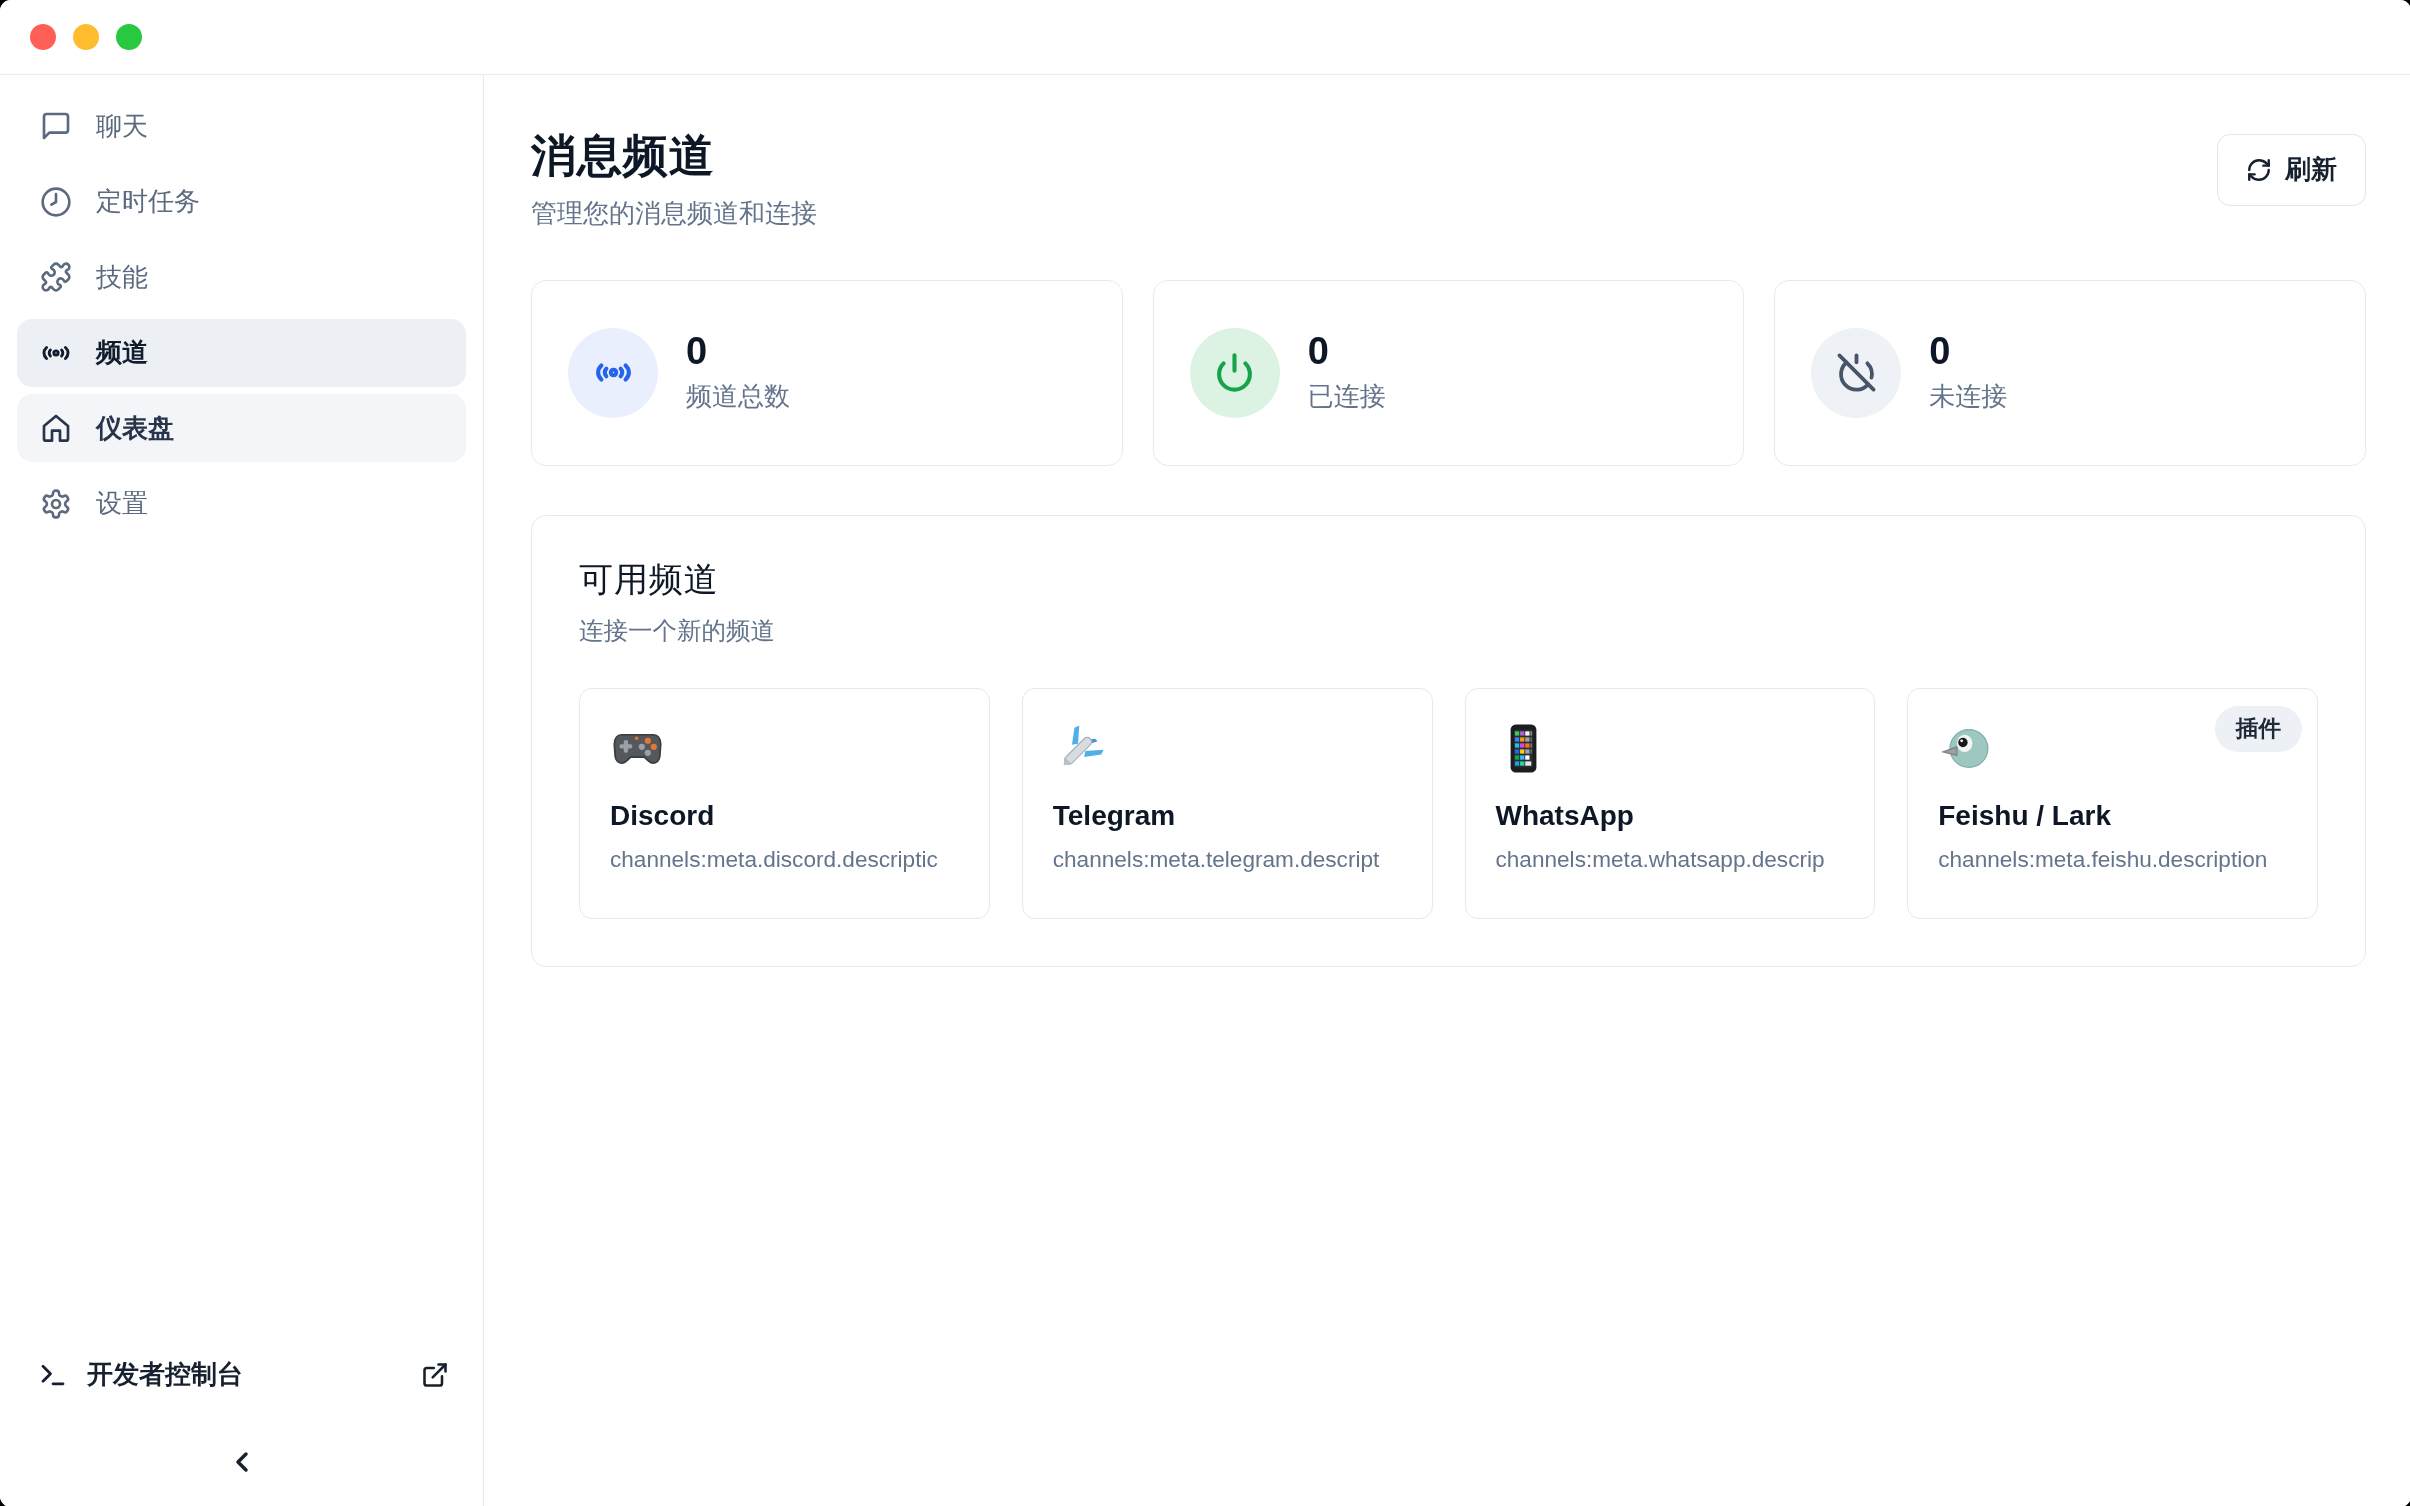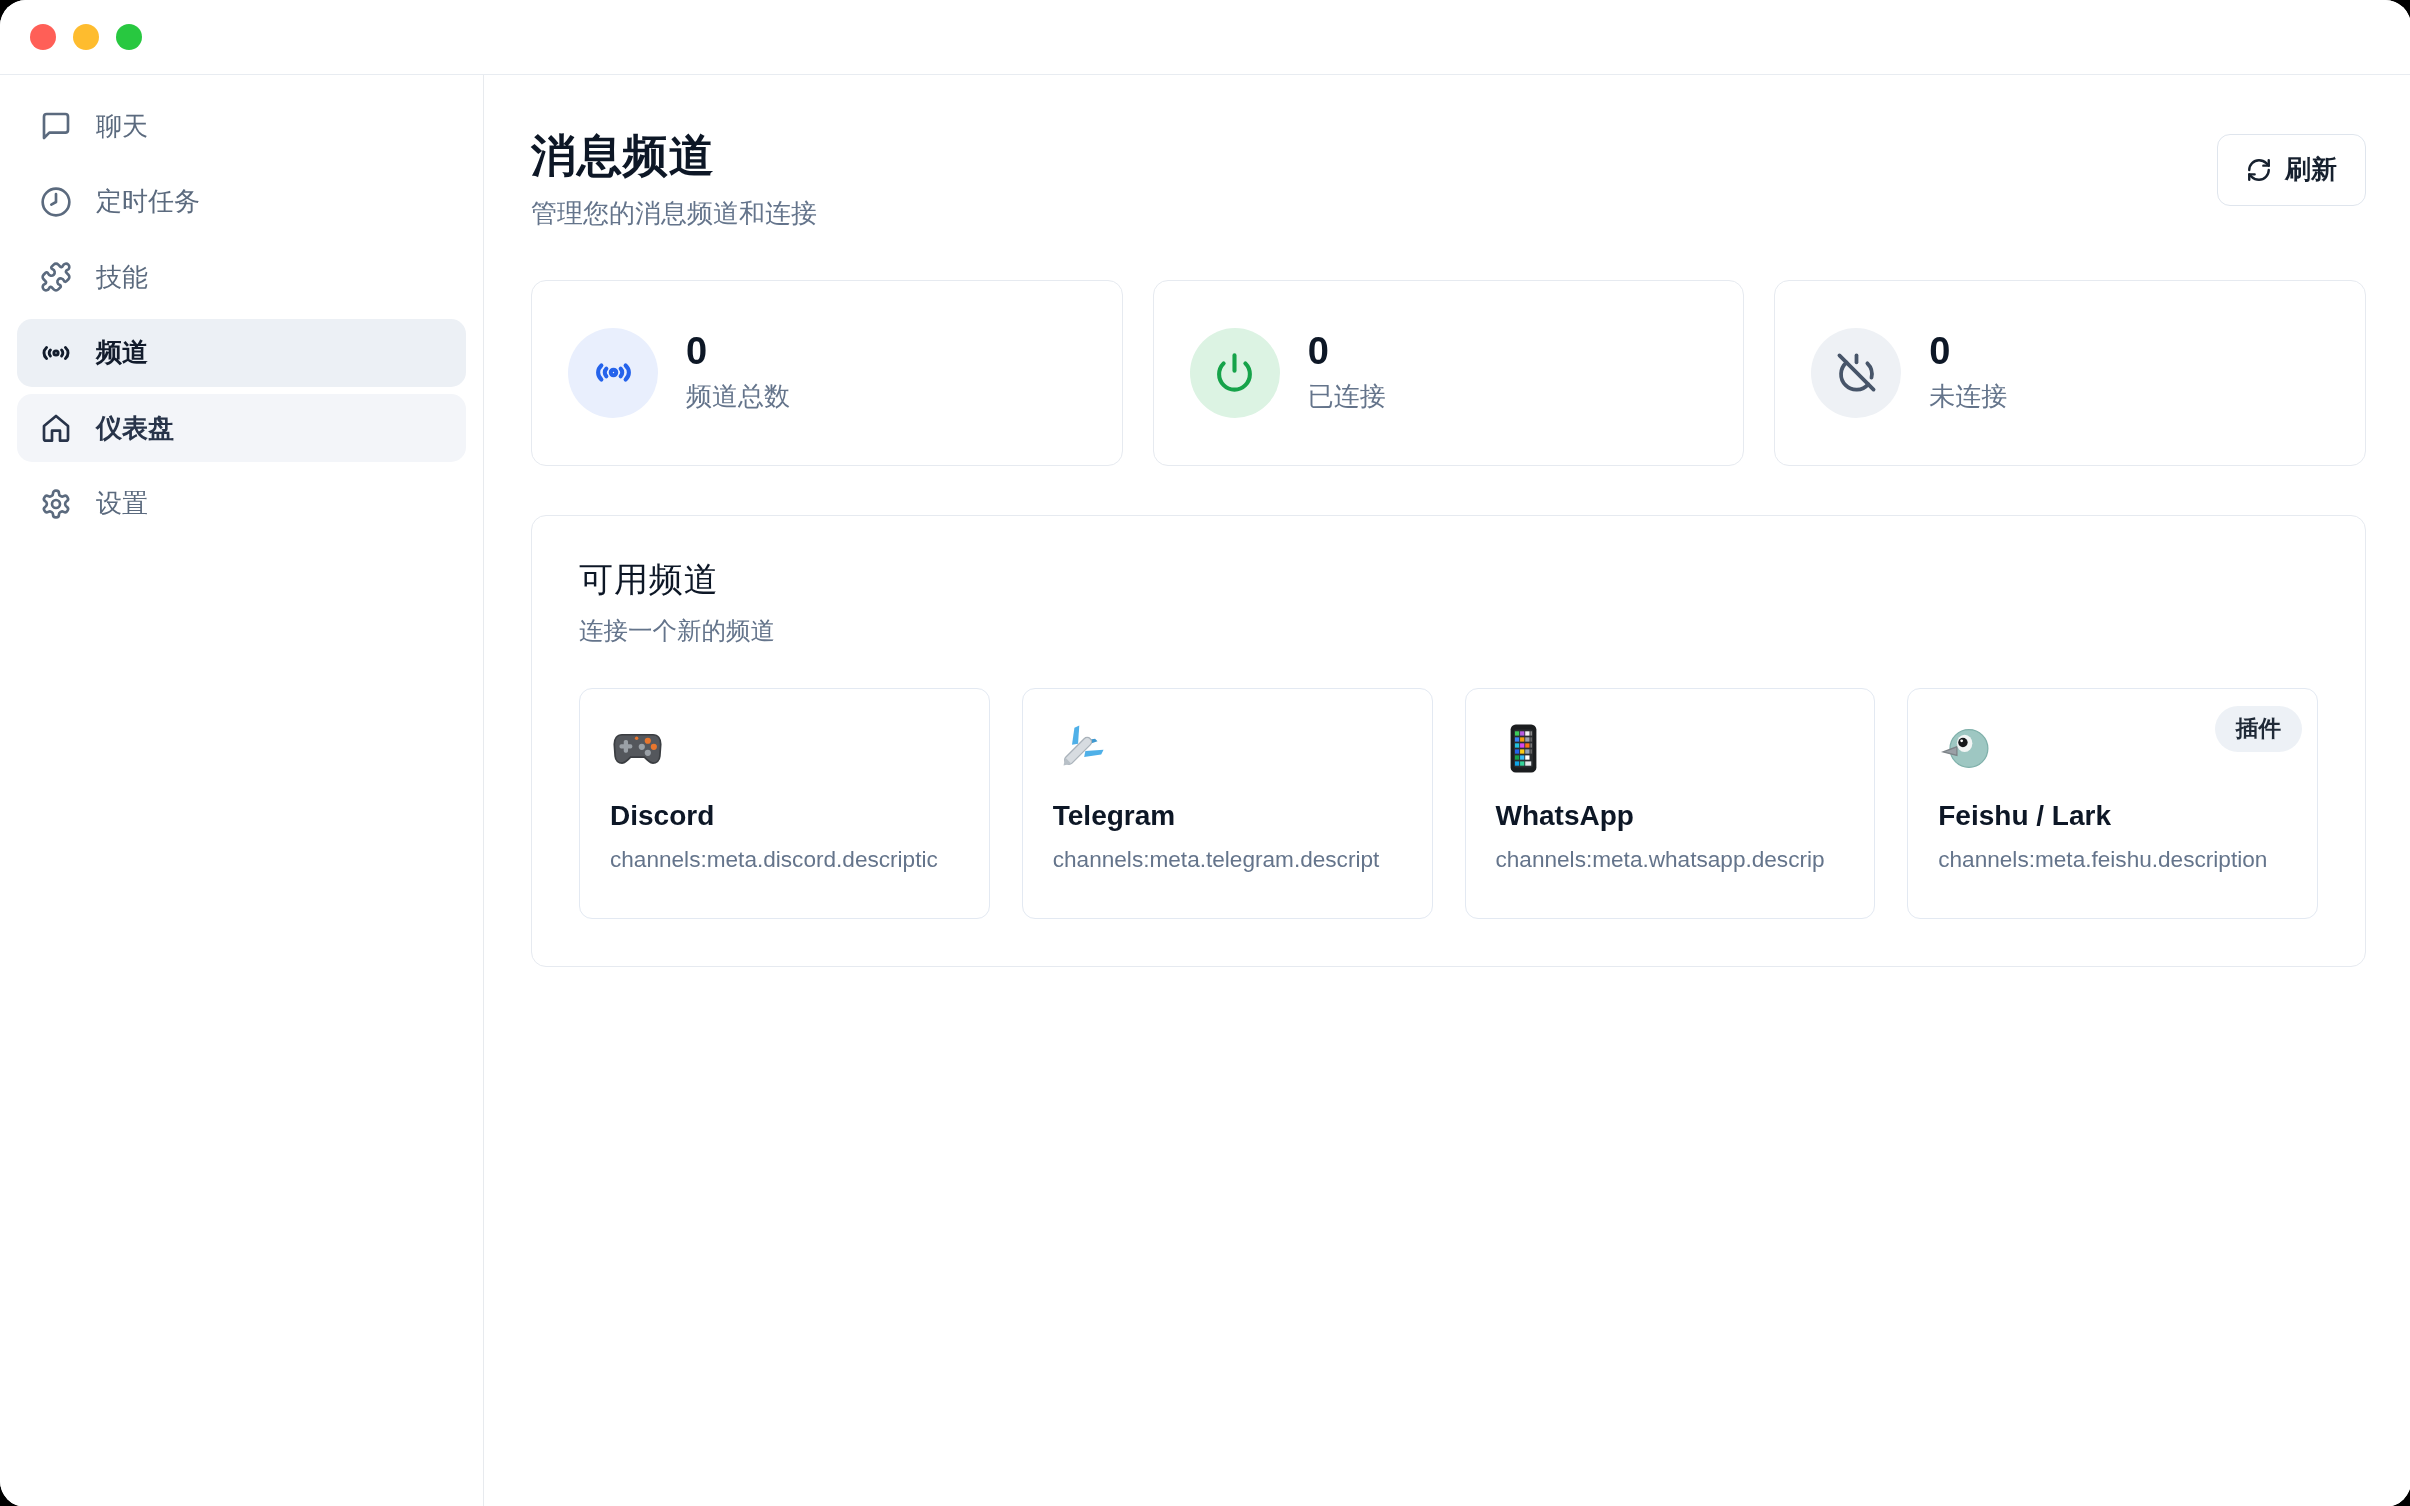--- a/index.html
+++ b/index.html
@@ -1,18 +1,18 @@
 <!DOCTYPE html>
 <html style="font-size:15px"><head>
 <meta charset="utf-8">
 <style>
   html,body{margin:0;padding:0;background:#000;}
   .page{position:relative;width:2411px;height:1507px;background:#000;
         font-family:"Liberation Sans","DejaVu Sans",sans-serif;}
-  .window{position:absolute;inset:0;background:#fff;border-radius:26px;overflow:hidden;
+  .window{position:absolute;inset:0;background:#fff;border-radius:11px;overflow:hidden;
           display:flex;flex-direction:column;}
 
   
   .titlebar{height:74px;flex:0 0 74px;display:flex;align-items:center;padding-left:30px;
             border-bottom:1.9px solid #e8ecf1;background:#fff;}
   .lights{display:flex;gap:17px;}
   .light{width:26px;height:26px;border-radius:50%;}
   .light.red{background:#ff5f57;}
   .light.yellow{background:#febc2e;}
   .light.green{background:#28c840;}
@@ -138,20 +138,40 @@
 
           <div class="nav-item">
             <svg viewBox="0 0 24 24" fill="none" stroke="currentColor" stroke-width="2" stroke-linecap="round" stroke-linejoin="round">
                 <path d="M12.22 2h-.44a2 2 0 0 0-2 2v.18a2 2 0 0 1-1 1.73l-.43.25a2 2 0 0 1-2 0l-.15-.08a2 2 0 0 0-2.73.73l-.22.38a2 2 0 0 0 .73 2.73l.15.1a2 2 0 0 1 1 1.72v.51a2 2 0 0 1-1 1.74l-.15.09a2 2 0 0 0-.73 2.73l.22.38a2 2 0 0 0 2.73.73l.15-.08a2 2 0 0 1 2 0l.43.25a2 2 0 0 1 1 1.73V20a2 2 0 0 0 2 2h.44a2 2 0 0 0 2-2v-.18a2 2 0 0 1 1-1.73l.43-.25a2 2 0 0 1 2 0l.15.08a2 2 0 0 0 2.73-.73l.22-.39a2 2 0 0 0-.73-2.73l-.15-.08a2 2 0 0 1-1-1.74v-.5a2 2 0 0 1 1-1.74l.15-.09a2 2 0 0 0 .73-2.73l-.22-.38a2 2 0 0 0-2.73-.73l-.15.08a2 2 0 0 1-2 0l-.43-.25a2 2 0 0 1-1-1.73V4a2 2 0 0 0-2-2z"></path>
                 <circle cx="12" cy="12" r="3"></circle>
               </svg>
             <span>设置</span>
           </div>
         </div>
 
+        <div class="side-footer">
+          <div class="console-row">
+            <svg class="term" viewBox="0 0 24 24" fill="none" stroke="currentColor" stroke-width="2.2" stroke-linecap="round" stroke-linejoin="round">
+                <polyline points="4 17 10 11 4 5"></polyline>
+                <line x1="12" y1="19" x2="20" y2="19"></line>
+              </svg>
+            <span>开发者控制台</span>
+            <span class="spacer"></span>
+            <svg class="ext" viewBox="0 0 24 24" fill="none" stroke="currentColor" stroke-width="2.2" stroke-linecap="round" stroke-linejoin="round">
+                <path d="M15 3h6v6"></path>
+                <path d="M10 14 21 3"></path>
+                <path d="M18 13v6a2 2 0 0 1-2 2H5a2 2 0 0 1-2-2V8a2 2 0 0 1 2-2h6"></path>
+              </svg>
+          </div>
+          <div class="collapse-row">
+            <svg viewBox="0 0 24 24" fill="none" stroke="currentColor" stroke-width="2.6" stroke-linecap="round" stroke-linejoin="round">
+                <polyline points="15 18 9 12 15 6"></polyline>
+              </svg>
+          </div>
+        </div>
       </div>
 
       <div class="main">
 
         <div class="header-row">
           <div>
             <div class="page-title">消息频道</div>
             <div class="page-subtitle">管理您的消息频道和连接</div>
           </div>
           <div class="actions">

